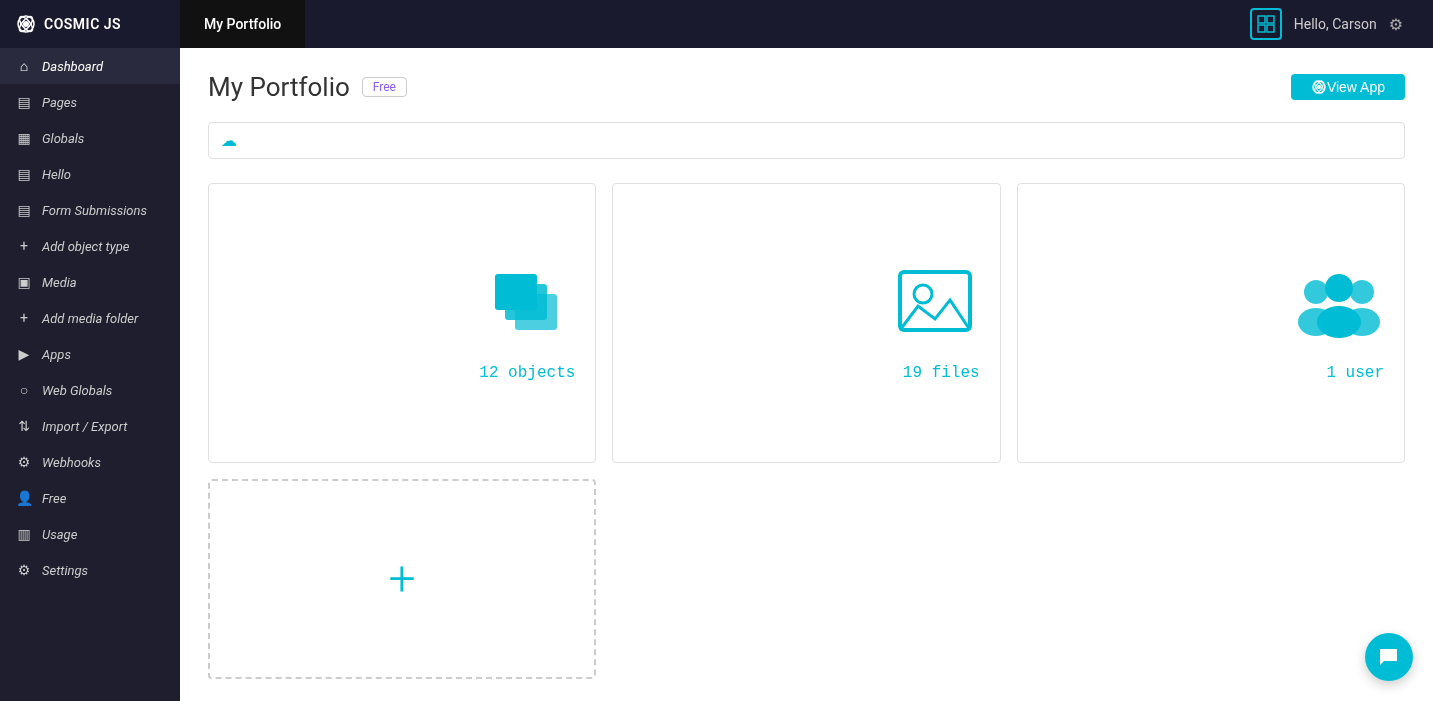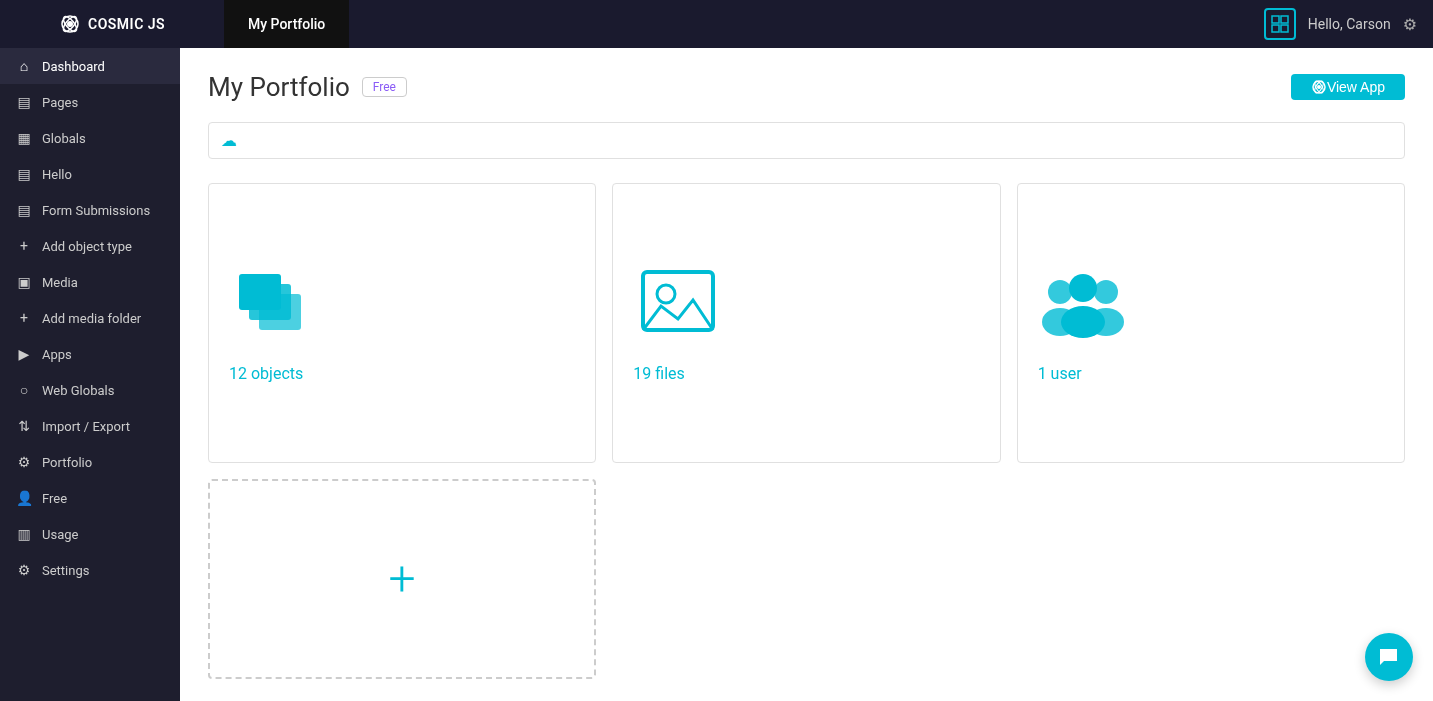--- a/index.html
+++ b/index.html
@@ -13,21 +13,20 @@
       display: flex;
       align-items: center;
       justify-content: space-between;
       padding: 0 0 0 0;
       flex-shrink: 0;
     }
     .topbar-left {
       display: flex;
       align-items: flex-start;
       height: 100%;
-      padding-left: 44px;
     }
     .topbar-logo {
       display: flex;
       align-items: center;
       gap: 8px;
       padding: 0 16px;
       width: 180px;
       height: 100%;
       background: #1a1a2e;
     }
@@ -48,21 +47,21 @@
       display: flex;
       align-items: center;
       padding: 0 24px;
       font-size: 14px;
       font-weight: 500;
     }
     .topbar-right {
       display: flex;
       align-items: center;
       gap: 12px;
-      padding-right: 16px;
+      padding-right: 30px;
     }
     .topbar-cosmic-icon {
       width: 32px;
       height: 32px;
       border: 2px solid #00bcd4;
       border-radius: 4px;
       display: flex;
       align-items: center;
       justify-content: center;
     }
@@ -103,21 +102,21 @@
       color: #ccc;
       transition: background 0.15s;
     }
     .sidebar-item.active { background: #2a2a3e; color: #fff; }
     .sidebar-icon {
       font-size: 14px;
       width: 16px;
       text-align: center;
       flex-shrink: 0;
     }
-    .sidebar-item-label { font-size: 13px; }
+    .sidebar-item-label { font-size: 13px; font-style: italic; }
 
     
     .main {
       flex: 1;
       overflow-y: auto;
       background: #fff;
       padding: 0;
     }
     .main-inner {
       padding: 24px 28px;
@@ -182,26 +181,27 @@
       display: grid;
       grid-template-columns: repeat(3, 1fr);
       gap: 16px;
       margin-bottom: 16px;
     }
     .card {
       border: 1px solid #e0e0e0;
       border-radius: 4px;
       display: flex;
       flex-direction: column;
-      align-items: flex-start;
+      align-items: flex-end;
       justify-content: center;
       padding: 57px 20px;
       cursor: pointer;
       min-height: 280px;
       background: #fff;
+      font-family: Liberation Mono, monospace;
     }
     .card-icon {
       margin-bottom: 20px;
     }
     .card-label {
       color: #00bcd4;
       font-size: 16px;
     }
 
     
@@ -321,21 +321,21 @@
     <div class="sidebar-item">
       <span class="sidebar-icon">○</span>
       <span class="sidebar-item-label">Web Globals</span>
     </div>
     <div class="sidebar-item">
       <span class="sidebar-icon">⇅</span>
       <span class="sidebar-item-label">Import / Export</span>
     </div>
     <div class="sidebar-item">
       <span class="sidebar-icon">⚙</span>
-      <span class="sidebar-item-label">Portfolio</span>
+      <span class="sidebar-item-label">Webhooks</span>
     </div>
     <div class="sidebar-item">
       <span class="sidebar-icon">👤</span>
       <span class="sidebar-item-label">Free</span>
     </div>
     <div class="sidebar-item">
       <span class="sidebar-icon">▥</span>
       <span class="sidebar-item-label">Usage</span>
     </div>
     <div class="sidebar-item">

